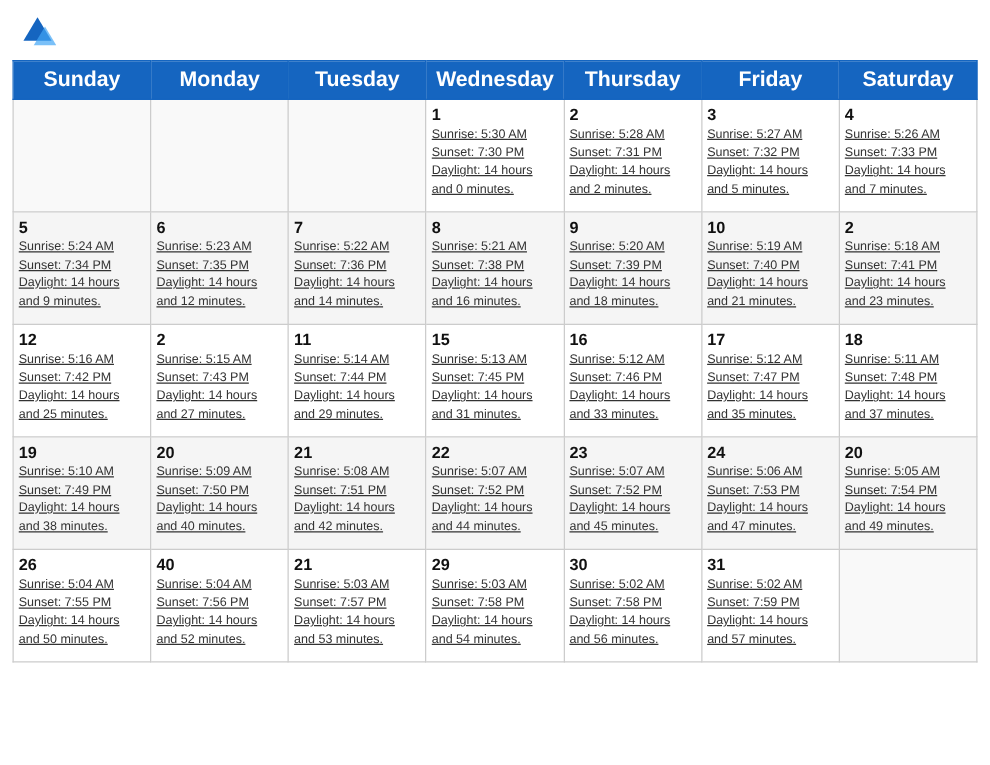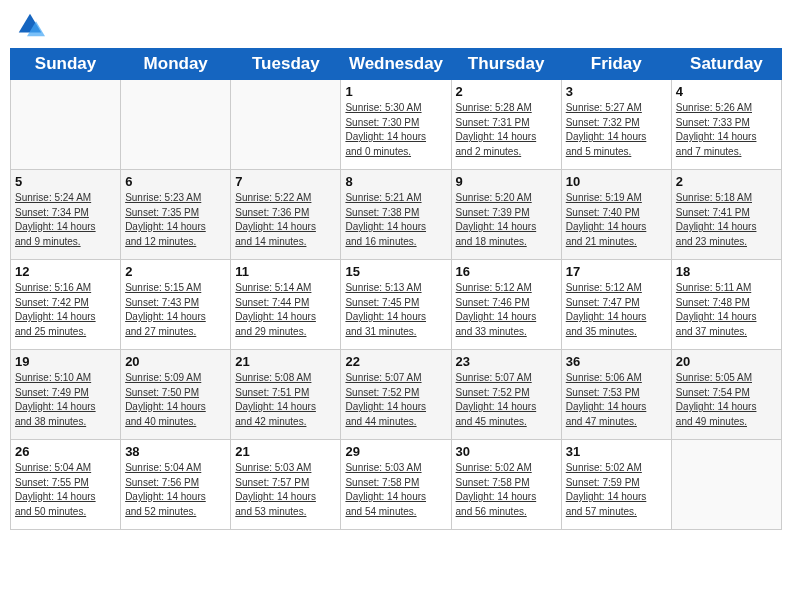--- a/index.html
+++ b/index.html
@@ -224,35 +224,35 @@
         </td>
         <td>
           <div class="day-num">22</div>
           <div class="day-info">Sunrise: 5:07 AM<br>Sunset: 7:52 PM<br>Daylight: 14 hours<br>and 44 minutes.</div>
         </td>
         <td>
           <div class="day-num">23</div>
           <div class="day-info">Sunrise: 5:07 AM<br>Sunset: 7:52 PM<br>Daylight: 14 hours<br>and 45 minutes.</div>
         </td>
         <td>
-          <div class="day-num">36</div>
+          <div class="day-num">24</div>
           <div class="day-info">Sunrise: 5:06 AM<br>Sunset: 7:53 PM<br>Daylight: 14 hours<br>and 47 minutes.</div>
         </td>
         <td>
           <div class="day-num">20</div>
           <div class="day-info">Sunrise: 5:05 AM<br>Sunset: 7:54 PM<br>Daylight: 14 hours<br>and 49 minutes.</div>
         </td>
       </tr>
       <tr>
         <td>
           <div class="day-num">26</div>
           <div class="day-info">Sunrise: 5:04 AM<br>Sunset: 7:55 PM<br>Daylight: 14 hours<br>and 50 minutes.</div>
         </td>
         <td>
-          <div class="day-num">38</div>
+          <div class="day-num">40</div>
           <div class="day-info">Sunrise: 5:04 AM<br>Sunset: 7:56 PM<br>Daylight: 14 hours<br>and 52 minutes.</div>
         </td>
         <td>
           <div class="day-num">21</div>
           <div class="day-info">Sunrise: 5:03 AM<br>Sunset: 7:57 PM<br>Daylight: 14 hours<br>and 53 minutes.</div>
         </td>
         <td>
           <div class="day-num">29</div>
           <div class="day-info">Sunrise: 5:03 AM<br>Sunset: 7:58 PM<br>Daylight: 14 hours<br>and 54 minutes.</div>
         </td>

